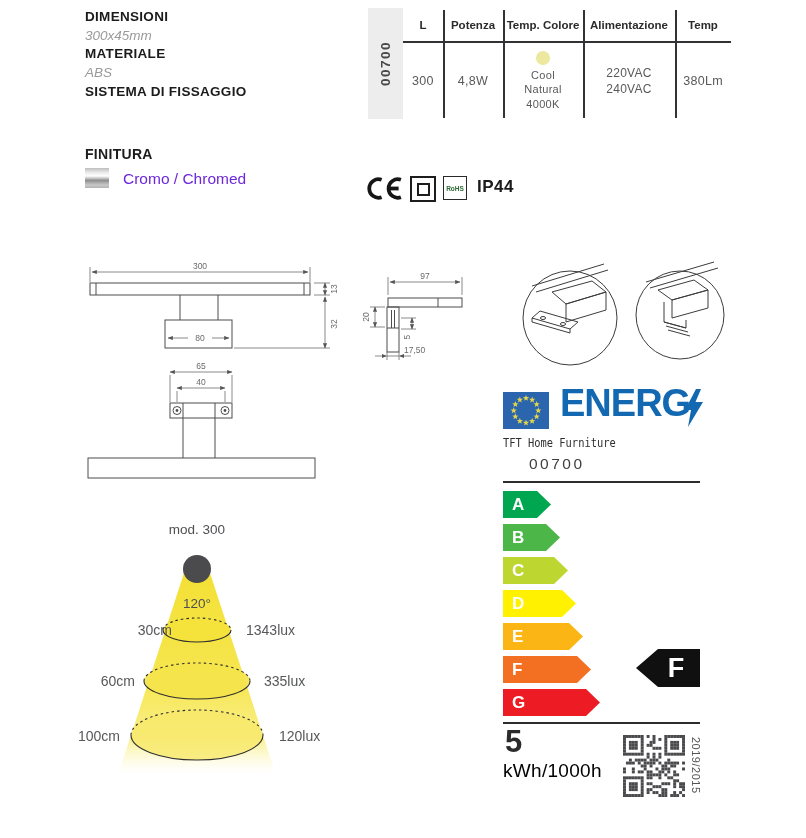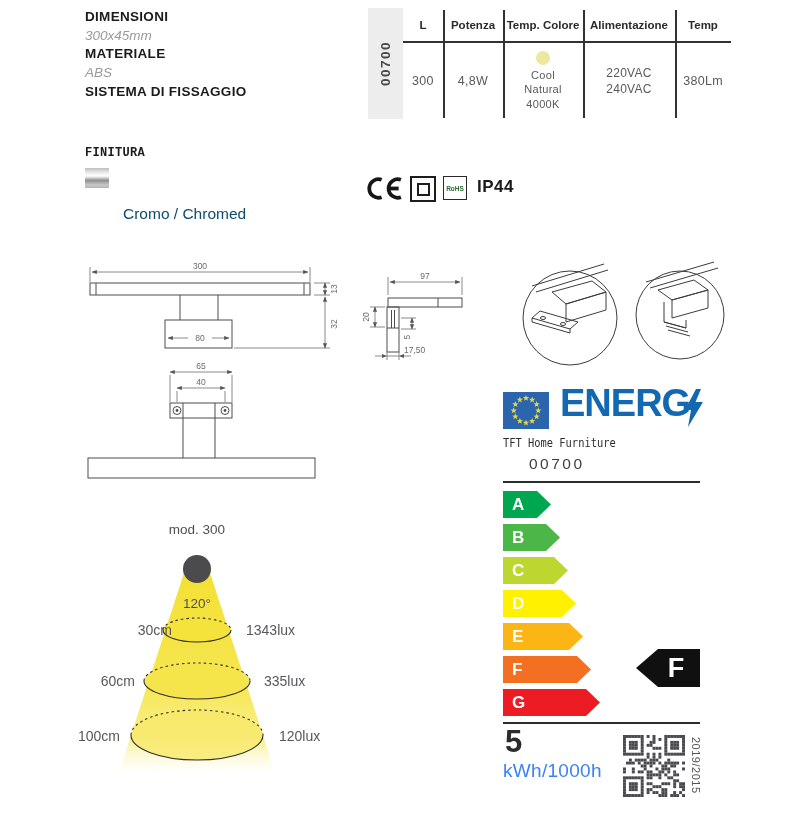--- a/index.html
+++ b/index.html
@@ -5,24 +5,24 @@
   html,body{margin:0;padding:0;background:#fff;}
   .sheet{position:relative;width:806px;height:838px;background:#fff;overflow:hidden;
          font-family:"Liberation Sans",sans-serif;color:#1c1c1c;padding-left:12px;}
   .abs{position:absolute;}
 
   
   .specs{left:85px;top:8px;line-height:18.7px;font-size:13.5px;}
   .spec-label{font-weight:bold;color:#1b1b1b;letter-spacing:.3px;}
   .spec-value{font-style:italic;color:#9a9a9c;}
 
-  .finitura-label{left:85px;top:146px;font-size:12px;font-weight:bold;letter-spacing:.3px;font-family:Liberation Mono, monospace;}
+  .finitura-label{left:85px;top:146px;font-size:14px;font-weight:bold;letter-spacing:.3px;}
   .chrome-swatch{left:85px;top:168px;width:24px;height:20px;
     background:linear-gradient(180deg,#bdbdbd 0%,#e9e9e9 22%,#ffffff 40%,#8f8f8f 62%,#c9c9c9 85%,#b3b3b3 100%);}
-  .finitura-value{left:123px;top:170px;font-size:15.5px;color:#0c4a6e;margin-top:35px;}
+  .finitura-value{left:123px;top:170px;font-size:15.5px;color:#6d28d9;}
 
   
   .t-idbox{left:368px;top:8px;width:35px;height:111px;background:#ededee;
            display:flex;align-items:center;justify-content:center;}
   .t-idbox span{writing-mode:vertical-rl;transform:rotate(180deg);font-size:13.5px;
                 font-weight:600;color:#47484a;letter-spacing:1.5px;}
   .t-h{top:8px;height:33px;display:flex;align-items:center;justify-content:center;
        font-weight:bold;font-size:11.5px;color:#2b2b2b;}
   .t-underline{left:403px;top:41px;width:328px;height:2px;background:#323234;}
   .t-div{top:10px;height:108px;width:1.5px;background:#323234;}
@@ -60,21 +60,21 @@
   .e-arrows{left:0;top:103px;}
   .e-row{height:27px;margin-bottom:6px;}
   .e-arrow{height:27px;display:flex;align-items:center;
            clip-path:polygon(0 0,calc(100% - 14px) 0,100% 50%,calc(100% - 14px) 100%,0 100%);}
   .e-letter{color:#fff;font-weight:bold;font-size:17px;padding-left:9px;}
   .f-indicator{left:133px;top:261px;width:64px;height:38px;background:#101010;color:#fff;
       clip-path:polygon(0 50%,22px 0,100% 0,100% 100%,22px 100%);
       display:flex;align-items:center;justify-content:center;padding-left:16px;box-sizing:border-box;
       font-size:27px;font-weight:bold;}
   .kwh-val{left:2px;top:336px;font-size:31px;font-weight:bold;color:#2b2b2b;}
-  .kwh-unit{left:0;top:372px;font-size:19px;color:#3b82f6;letter-spacing:.3px;}
+  .kwh-unit{left:0;top:372px;font-size:19px;color:#000000;letter-spacing:.3px;}
   .qr{left:120px;top:347px;}
   .regulation{left:187px;top:349px;font-size:11px;color:#555;writing-mode:vertical-rl;letter-spacing:.5px;}
 
   
   .cone-txt{font-family:"Liberation Sans",sans-serif;font-size:13.5px;fill:#4f4f52;}
   .cone-lbl{font-family:"Liberation Sans",sans-serif;font-size:14px;fill:#57585a;}
 </style>
 </head>
 <body>
 

